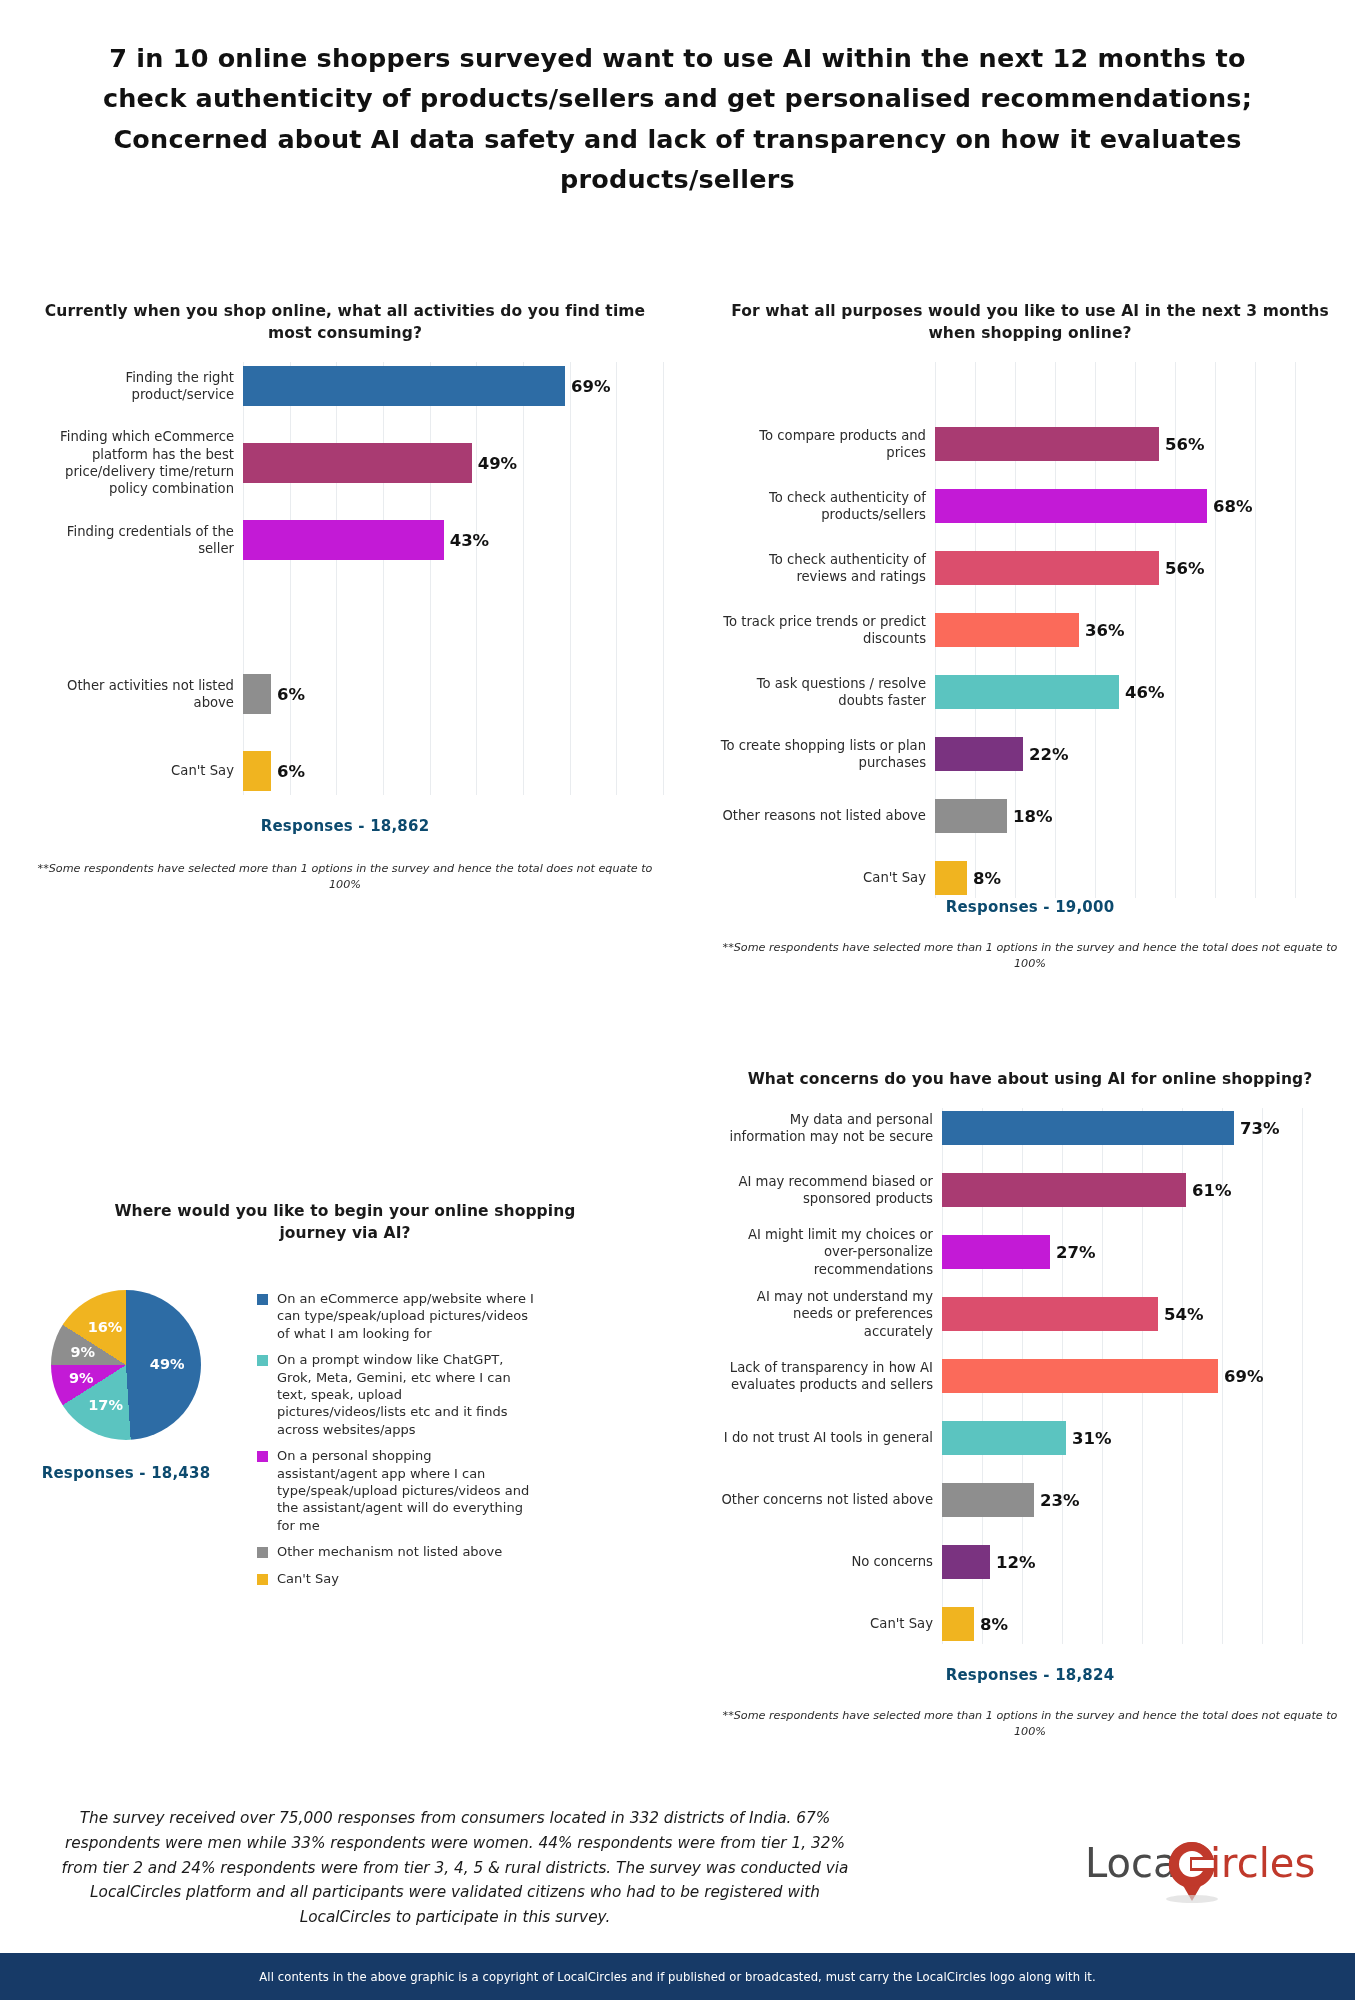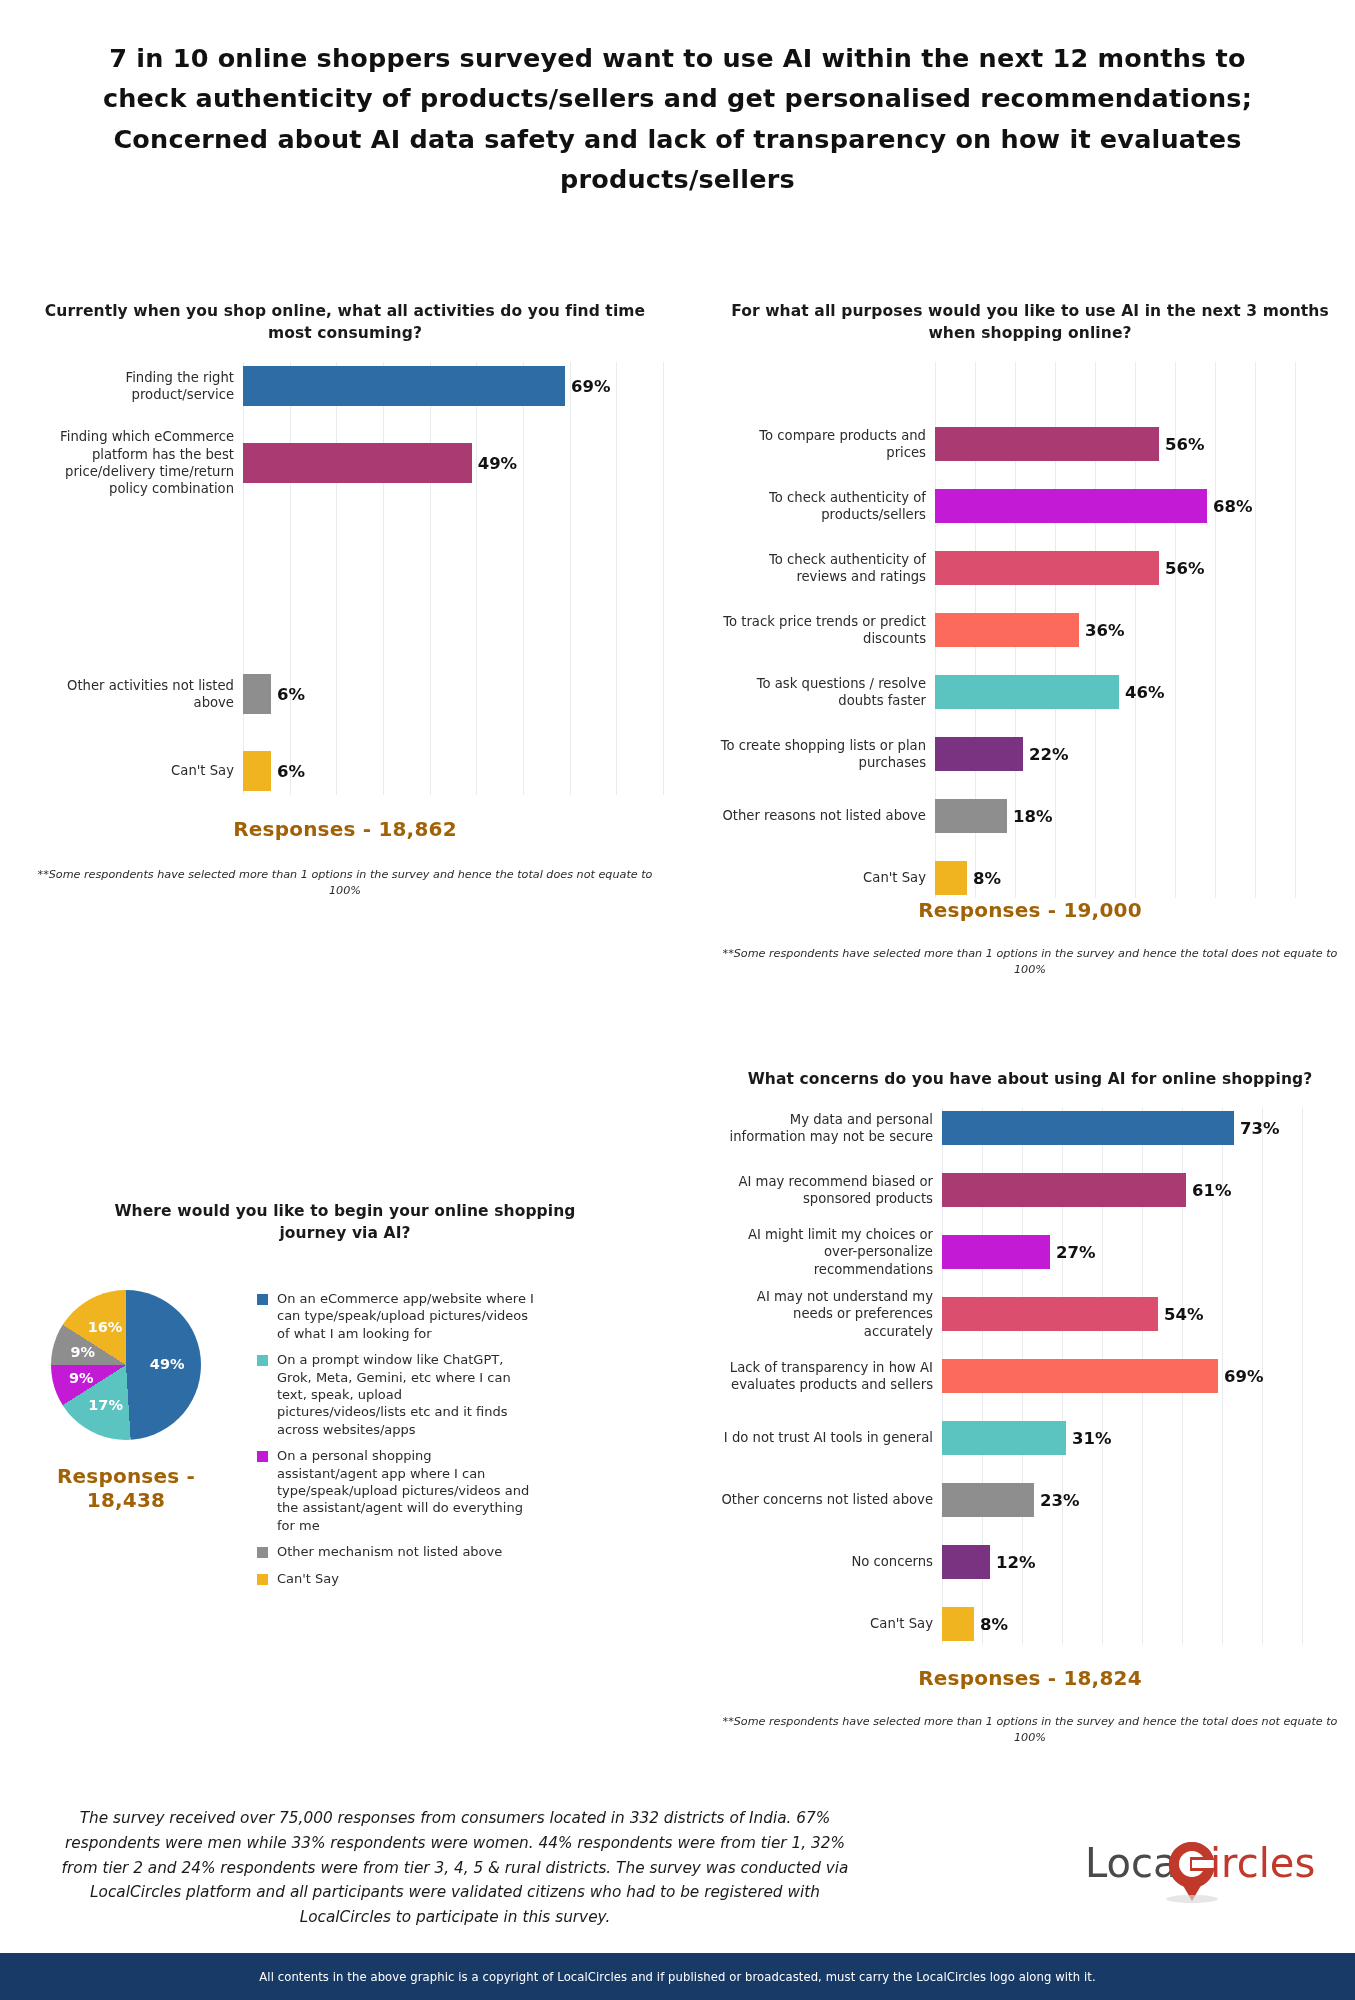--- a/index.html
+++ b/index.html
@@ -58,22 +58,22 @@
   }
   .bval {
     position: absolute; top: 50%; transform: translateY(-50%);
     font-weight: bold; font-size: 16.5px; color: #111;
     white-space: nowrap; padding-left: 6px;
   }
 
   .responses {
     text-align: center;
     font-weight: bold;
-    font-size: 20px;
-    color: #a16207;
+    font-size: 15px;
+    color: #0c4a6e;
     letter-spacing: .2px;
   }
   .footnote {
     text-align: center;
     font-style: italic;
     font-size: 11.2px;
     line-height: 1.45;
     color: #2b2b2b;
   }
 
@@ -138,20 +138,27 @@
             <span class="bval" style="left: 322px;">69%</span>
           </div>
         </div>
         <div class="brow" style="position: absolute; left: 0px; right: 0px; top: 77px; height: 48px;">
           <div class="blabel" style="width: 208px;">Finding which eCommerce platform has the best price/delivery time/return policy combination</div>
           <div class="btrack">
             <div class="bar" style="width: 228.667px; height: 40px; background: rgb(169, 59, 114);"></div>
             <span class="bval" style="left: 228.667px;">49%</span>
           </div>
         </div>
+        <div class="brow" style="position: absolute; left: 0px; right: 0px; top: 154px; height: 48px;">
+          <div class="blabel" style="width: 208px;">Finding credentials of the seller</div>
+          <div class="btrack">
+            <div class="bar" style="width: 200.667px; height: 40px; background: rgb(195, 26, 214);"></div>
+            <span class="bval" style="left: 200.667px;">43%</span>
+          </div>
+        </div>
         <div class="brow" style="position: absolute; left: 0px; right: 0px; top: 308px; height: 48px;">
           <div class="blabel" style="width: 208px;">Other activities not listed above</div>
           <div class="btrack">
             <div class="bar" style="width: 28px; height: 40px; background: rgb(142, 142, 142);"></div>
             <span class="bval" style="left: 28px;">6%</span>
           </div>
         </div>
         <div class="brow" style="position: absolute; left: 0px; right: 0px; top: 385px; height: 48px;">
           <div class="blabel" style="width: 208px;">Can't Say</div>
           <div class="btrack">

